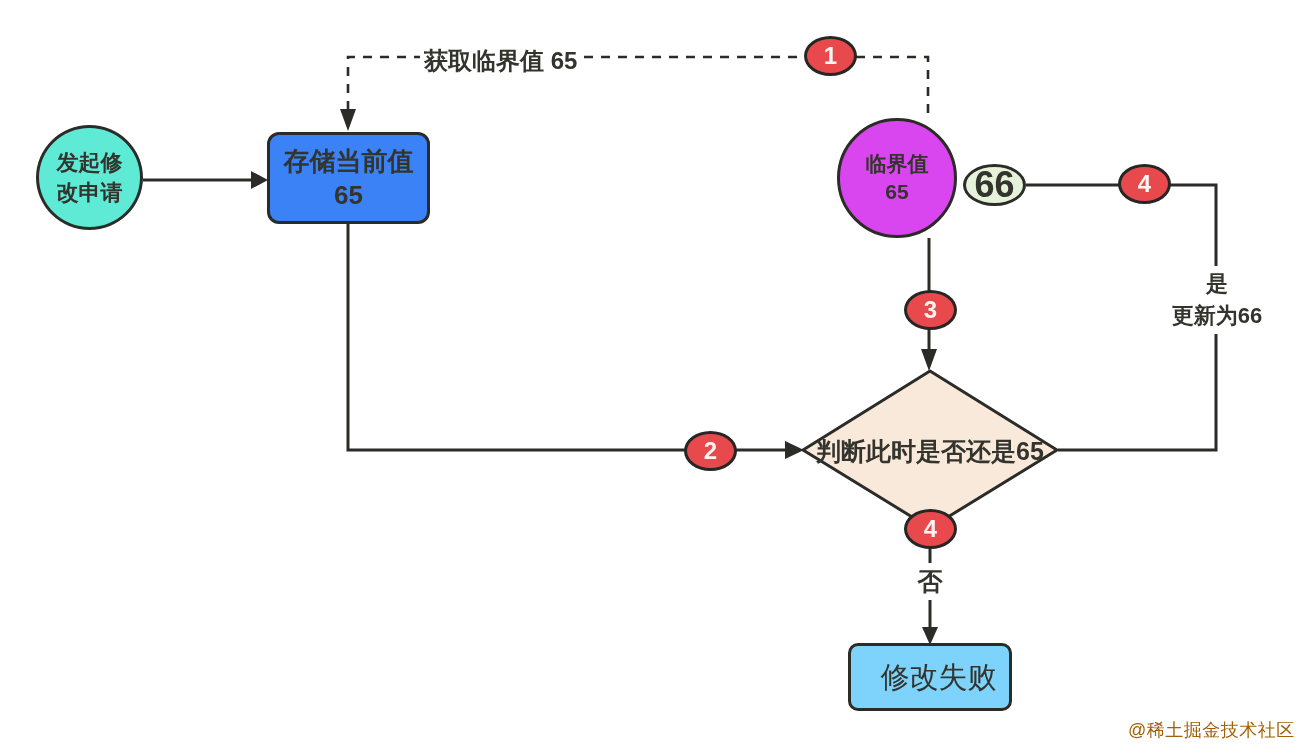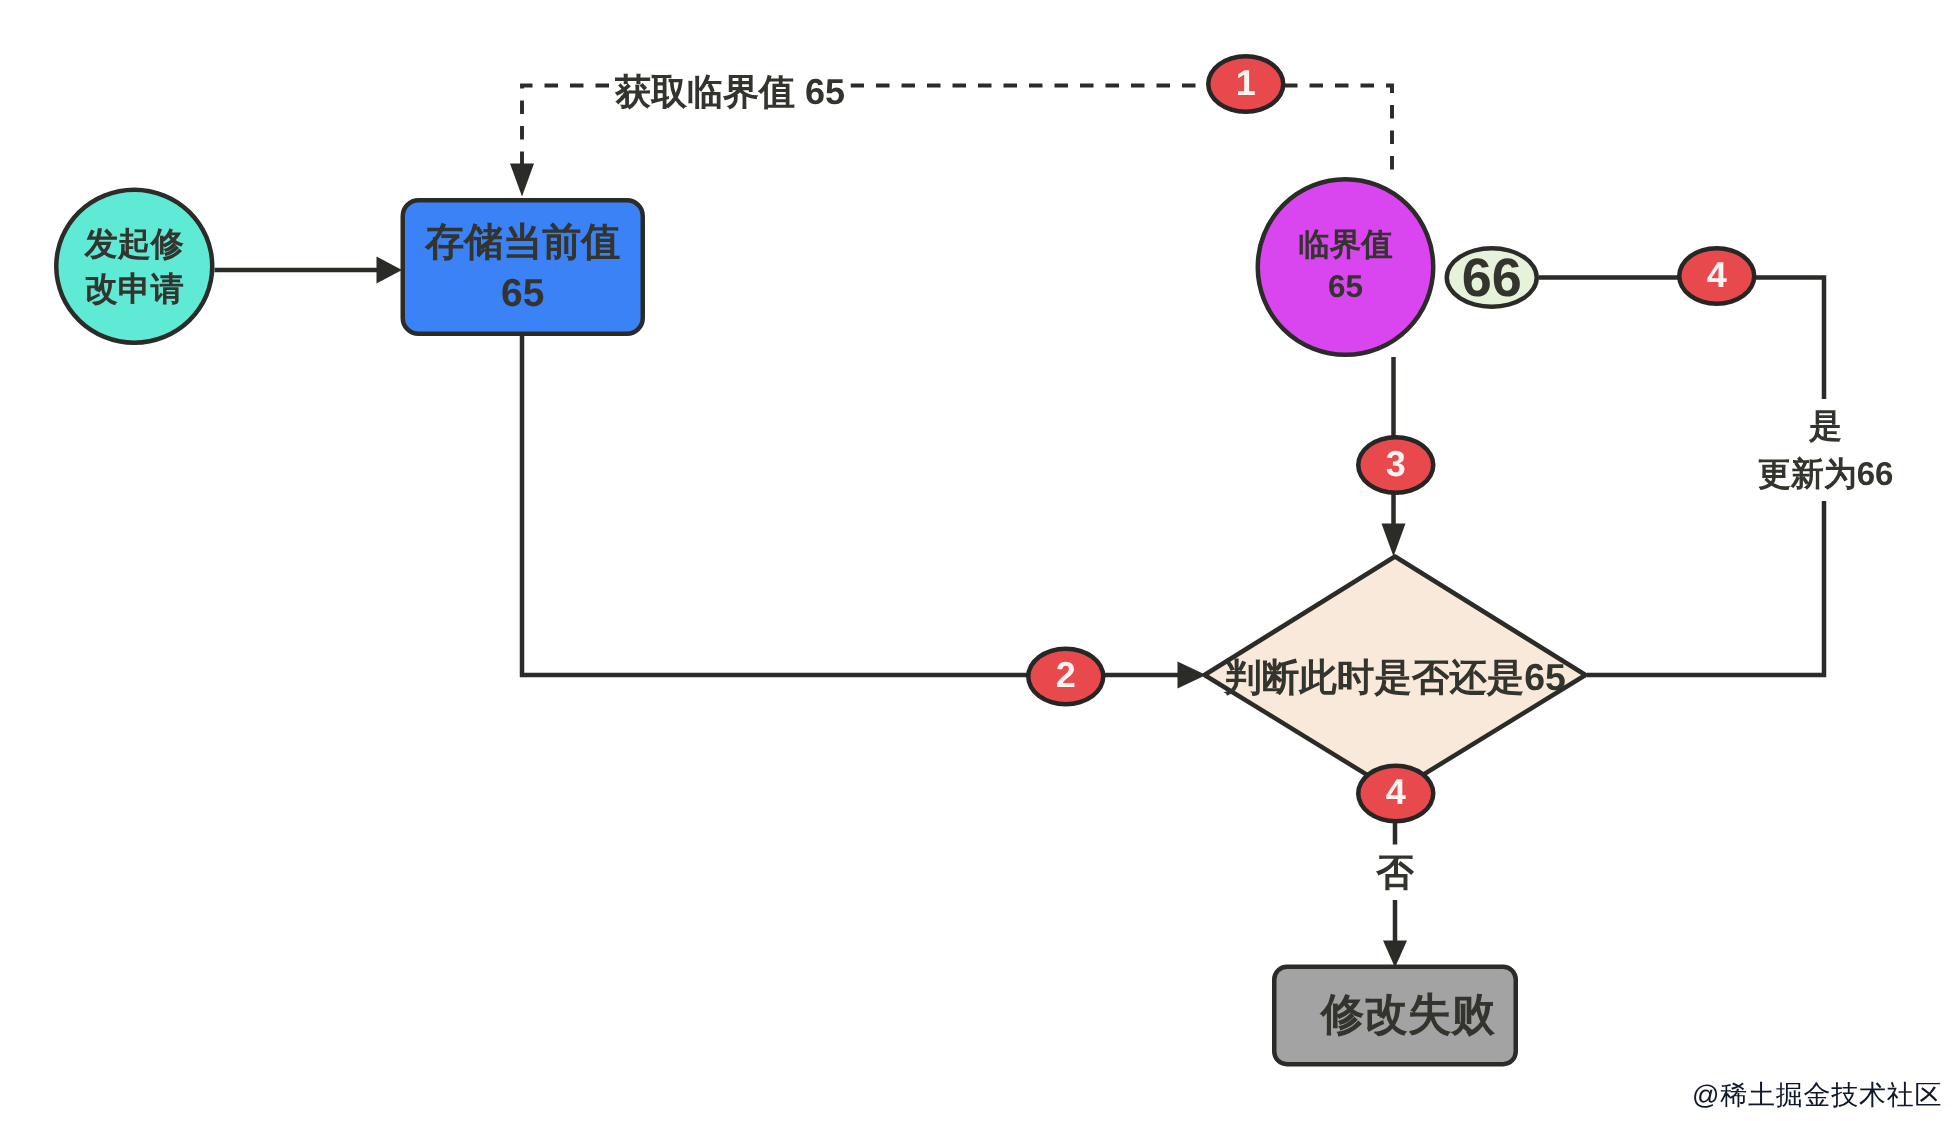--- a/index.html
+++ b/index.html
@@ -55,41 +55,41 @@
     left: 963px; top: 164px; width: 63px; height: 42px;
     border-radius: 50%;
     background: #e6f2d9;
     font-size: 36px;
     font-weight: 700;
     z-index: 3;
   }
   .node-fail {
     left: 848px; top: 643px; width: 164px; height: 68px;
     border-radius: 10px;
-    background: #a3a3a3;
+    background: #7dd3fc;
     font-size: 29px;
-    font-weight: 700;
+    font-weight: 400;
     padding-left: 17px;
   }
   .decision-label {
     position: absolute;
     left: 805px; top: 435px; width: 250px;
     text-align: center;
     font-size: 25px;
     font-weight: 600;
     z-index: 2;
   }
   .edge-label {
     position: absolute;
     background: #ffffff;
     font-weight: 600;
     z-index: 2;
     white-space: pre-line;
   }
-  .label-fetch  { left: 406px; top: 43px;  font-size: 24px; padding: 2px 4px; }
+  .label-fetch  { left: 420px; top: 43px;  font-size: 24px; padding: 2px 4px; }
   .label-send   { left: 316px; top: 436px; font-size: 25px; padding: 2px 4px; }
   .label-yes    { left: 1160px; top: 266px; width: 114px; text-align: center;
                   font-size: 22px; line-height: 1.45; padding: 2px 0; }
   .label-no     { left: 912px; top: 563px; width: 36px; text-align: center;
                   font-size: 25px; padding: 2px 0; }
   .badge {
     position: absolute;
     width: 53px; height: 40px;
     border: 3px solid #262624;
     border-radius: 50%;
@@ -104,21 +104,21 @@
   }
   .badge-1 { left: 804px;  top: 36px;  }
   .badge-2 { left: 684px;  top: 431px; }
   .badge-3 { left: 904px;  top: 290px; }
   .badge-4t { left: 1118px; top: 164px; }
   .badge-4b { left: 904px;  top: 509px; }
   .watermark {
     position: absolute;
     left: 1128px; top: 718px;
     font-size: 18px;
-    color: #0f172a;
+    color: #a16207;
     z-index: 2;
     letter-spacing: 0.5px;
   }
 </style>
 </head>
 <body>
 
 <div id="canvas">
 
   <svg class="connector-layer" viewBox="0 0 1305 747" fill="none">

